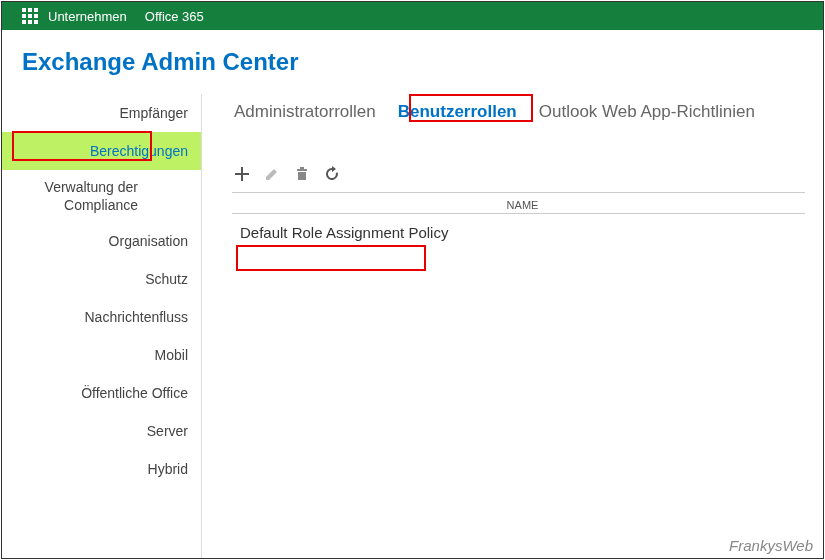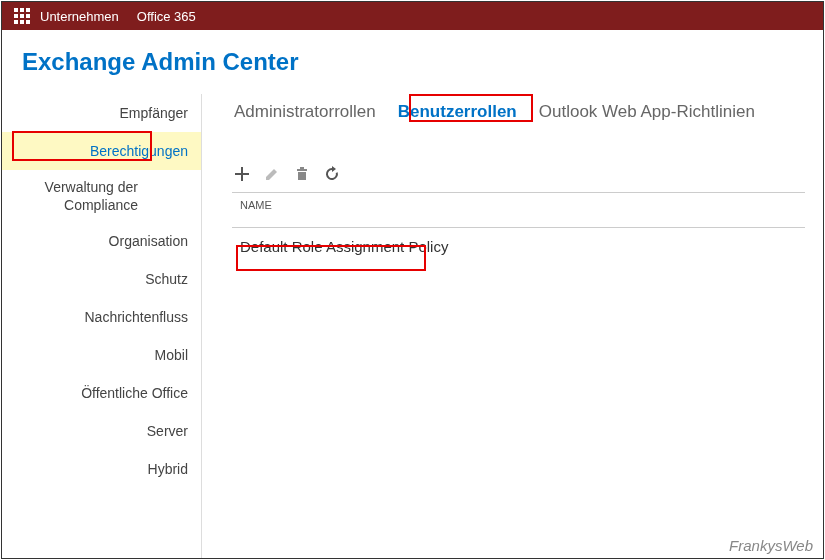--- a/index.html
+++ b/index.html
@@ -13,27 +13,27 @@
   }
   .outer-border {
     border: 1px solid #333;
     width: 823px;
     height: 558px;
     margin: 1px;
     position: relative;
     overflow: hidden;
   }
   .top-bar {
-    background: #7f1d1d;
+    background: #15803d;
     height: 28px;
     display: flex;
     align-items: center;
     color: #fff;
     font-size: 13px;
-    padding-left: 12px;
+    padding-left: 20px;
   }
   .top-bar .waffle {
     width: 16px; height: 16px;
     display: inline-block;
     margin-right: 10px;
     background:
       linear-gradient(#fff,#fff), linear-gradient(#fff,#fff), linear-gradient(#fff,#fff),
       linear-gradient(#fff,#fff), linear-gradient(#fff,#fff), linear-gradient(#fff,#fff),
       linear-gradient(#fff,#fff), linear-gradient(#fff,#fff), linear-gradient(#fff,#fff);
     background-size: 4px 4px;
@@ -70,21 +70,21 @@
   }
   .side-item {
     font-size: 14px;
     color: #444;
     padding: 10px 14px 10px 22px;
     cursor: pointer;
     line-height: 18px;
   }
   .side-item.wrap { padding-top:8px; padding-bottom:8px;}
   .side-item.active {
-    background: #fef9c3;
+    background: #bef264;
     color: #0072c6;
   }
   .main {
     flex: 1;
     padding: 10px 18px 0 30px;
     position: relative;
   }
   .tabs {
     display: flex;
     gap: 18px;
@@ -106,22 +106,23 @@
     margin-left: 2px;
   }
   .toolbar .tb { cursor: pointer; display:inline-flex; }
   .toolbar svg { width:16px; height:16px; }
   .col-header {
     font-size: 11px;
     letter-spacing: 0;
     color: #555;
     border-top: 1px solid #ccc;
     border-bottom: 1px solid #ccc;
-    padding: 6px 0 16px 8px;
+    padding: 6px 0 2px 8px;
     margin-top: 9px;
+    text-align: center;
   }
   .row {
     font-size: 15px;
     color: #333;
     padding: 10px 0 10px 8px;
   }
   .highlight-box {
     position: absolute;
     border: 2px solid #e60000;
     pointer-events: none;

